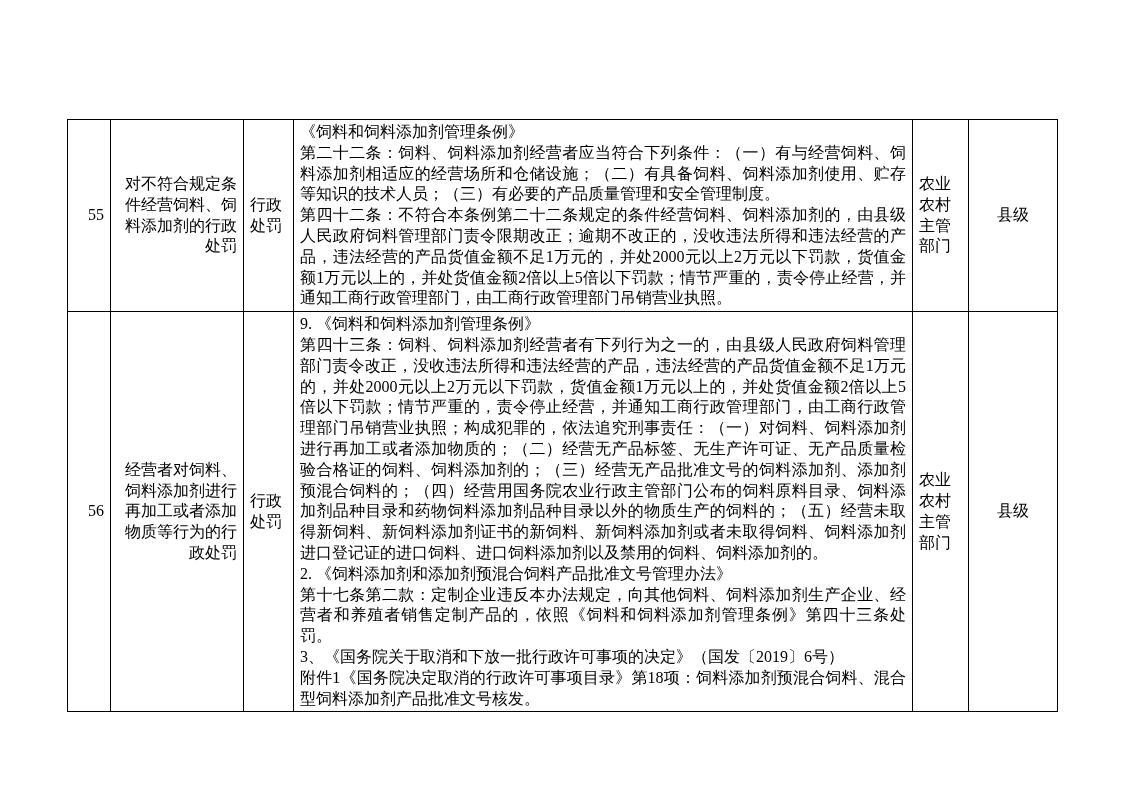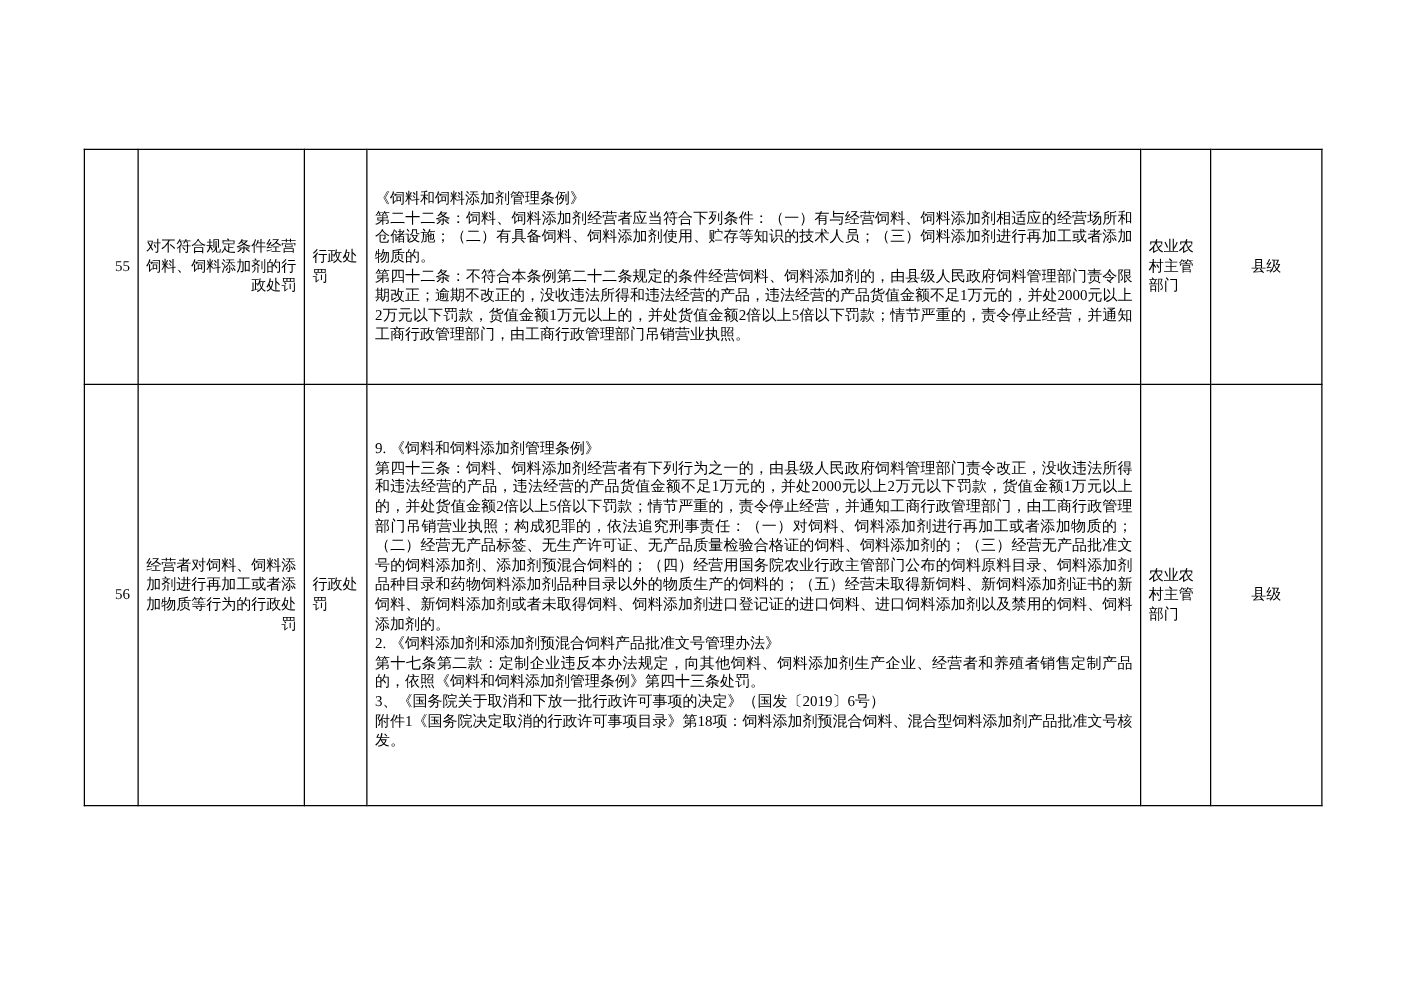--- a/index.html
+++ b/index.html
@@ -18,21 +18,21 @@
   table.reg-table {
     position: absolute;
     left: 67px;
     top: 119px;
     width: 990px;
     border-collapse: collapse;
     table-layout: fixed;
   }
   table.reg-table td {
     border: 1.5px solid #000000;
-    font-size: 12px;
+    font-size: 16px;
     line-height: 1.3;
     vertical-align: middle;
     padding: 2px 6px;
     word-break: break-all;
   }
   td.cell-number   { text-align: right; }
   td.cell-item     { text-align: right; padding: 2px 10px; }
   td.cell-type     { text-align: left; padding: 2px 8px; font-family: Liberation Serif, serif; }
   td.cell-legal    { vertical-align: top; text-align: left; padding: 3px 8px; }
   td.cell-dept     { padding: 2px 6px; }
@@ -63,21 +63,21 @@
       <col style="width:56px">
       <col style="width:89px">
     </colgroup>
     <tbody>
       <tr class="row-55">
         <td class="cell-number">55</td>
         <td class="cell-item">对不符合规定条件经营饲料、饲料添加剂的行政处罚</td>
         <td class="cell-type">行政处罚</td>
         <td class="cell-legal">
           <p class="legal-para">《饲料和饲料添加剂管理条例》</p>
-          <p class="legal-para">第二十二条：饲料、饲料添加剂经营者应当符合下列条件：（一）有与经营饲料、饲料添加剂相适应的经营场所和仓储设施；（二）有具备饲料、饲料添加剂使用、贮存等知识的技术人员；（三）饲料添加剂进行再加工或者添加物质的。</p>
+          <p class="legal-para">第二十二条：饲料、饲料添加剂经营者应当符合下列条件：（一）有与经营饲料、饲料添加剂相适应的经营场所和仓储设施；（二）有具备饲料、饲料添加剂使用、贮存等知识的技术人员；（三）有必要的产品质量管理和安全管理制度。</p>
           <p class="legal-para">第四十二条：不符合本条例第二十二条规定的条件经营饲料、饲料添加剂的，由县级人民政府饲料管理部门责令限期改正；逾期不改正的，没收违法所得和违法经营的产品，违法经营的产品货值金额不足1万元的，并处2000元以上2万元以下罚款，货值金额1万元以上的，并处货值金额2倍以上5倍以下罚款；情节严重的，责令停止经营，并通知工商行政管理部门，由工商行政管理部门吊销营业执照。</p>
         </td>
         <td class="cell-dept">农业农村主管部门</td>
         <td class="cell-level">县级</td>
       </tr>
       <tr class="row-56">
         <td class="cell-number">56</td>
         <td class="cell-item">经营者对饲料、饲料添加剂进行再加工或者添加物质等行为的行政处罚</td>
         <td class="cell-type">行政处罚</td>
         <td class="cell-legal">

